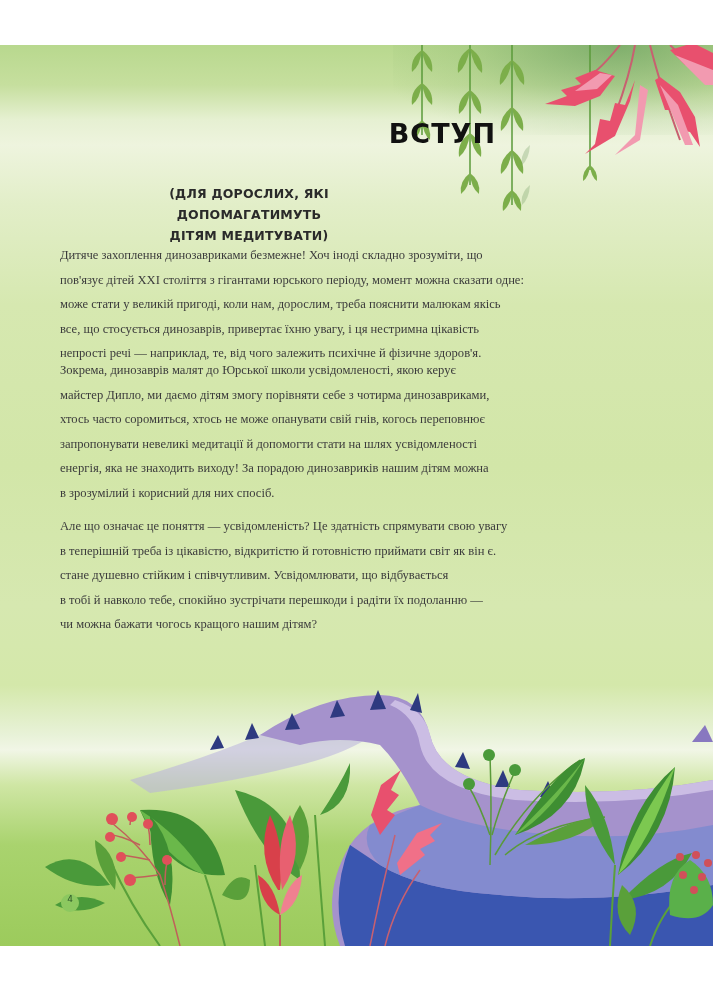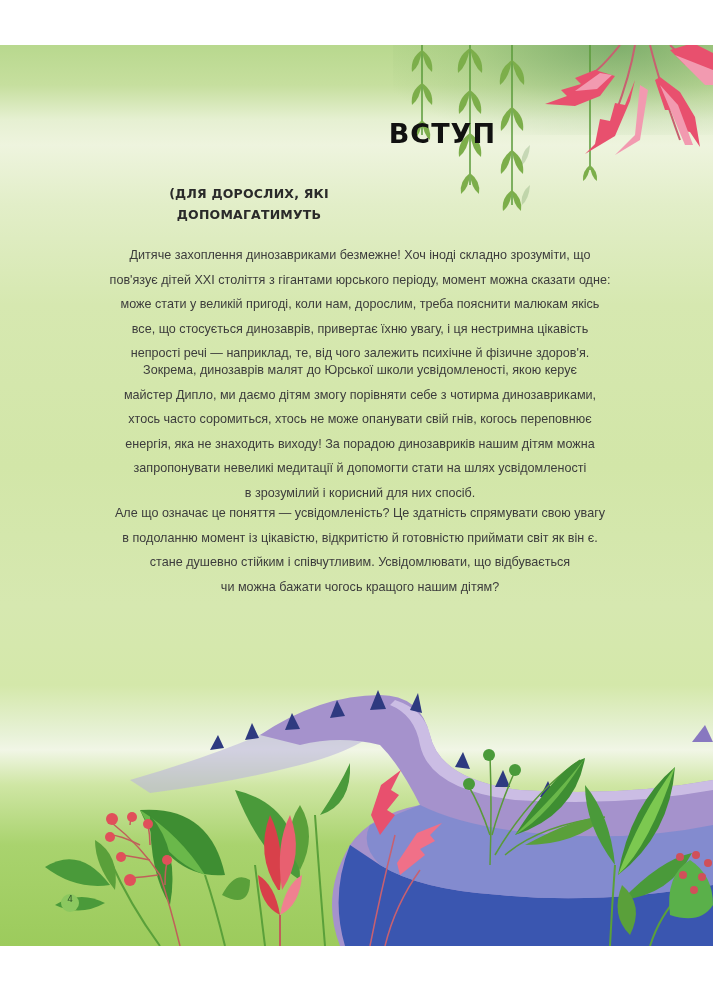--- a/index.html
+++ b/index.html
@@ -34,28 +34,28 @@
       position: absolute; top: 73px; left: 0; width: 496px; text-align: right;
       font-family: "DejaVu Sans", sans-serif; font-weight: bold; font-size: 27px;
       color: #111111; letter-spacing: 1px;
     }
     .subtitle {
       position: absolute; top: 130px; left: 99px; width: 300px; text-align: center;
       font-family: "DejaVu Sans", sans-serif; font-weight: bold; font-size: 12.5px; line-height: 21px;
       color: #2a2a2a; letter-spacing: 0.2px; margin-top: 8px;
     }
     .body-text {
-      position: absolute; left: 60px; width: 600px; text-align: center;
-      font-family: Liberation Sans, sans-serif; font-size: 12.6px; line-height: 24.6px;
+      position: absolute; left: 60px; width: 600px; text-align: left;
+      font-family: Liberation Serif, serif; font-size: 12.6px; line-height: 24.6px;
       color: #3c3c3c;
     }
     .body-text .line { display: block; white-space: nowrap; }
     .p1 { top: 198px; }
     .p2 { top: 313px; }
-    .p3 { top: 456px; }
+    .p3 { top: 469px; }
     .page-number {
       position: absolute; left: 64px; top: 849px; width: 12px; text-align: center;
       font-family: "DejaVu Sans", sans-serif; font-size: 9px; color: #2f5a2a;
     }
     svg.deco { position: absolute; left: 0; top: 0; }
   </style>
 </head>
 <body>
 
 <div class="page">
@@ -234,40 +234,42 @@
         <circle cx="694" cy="845" r="4"></circle>
         <circle cx="702" cy="832" r="4"></circle>
       </g>
     </g>
   </svg>
 
   <div class="title">ВСТУП</div>
 
   <div class="subtitle">
     <span class="line" style="display:block">(ДЛЯ ДОРОСЛИХ, ЯКІ ДОПОМАГАТИМУТЬ</span>
+    <span class="line" style="display:block">ДІТЯМ МЕДИТУВАТИ)</span>
   </div>
 
   <div class="body-text p1">
     <span class="line">Дитяче захоплення динозавриками безмежне! Хоч іноді складно зрозуміти, що</span>
     <span class="line">пов'язує дітей XXI століття з гігантами юрського періоду, момент можна сказати одне:</span>
     <span class="line">може стати у великій пригоді, коли нам, дорослим, треба пояснити малюкам якісь</span>
     <span class="line">все, що стосується динозаврів, привертає їхню увагу, і ця нестримна цікавість</span>
     <span class="line">непрості речі — наприклад, те, від чого залежить психічне й фізичне здоров'я.</span>
   </div>
 
   <div class="body-text p2">
     <span class="line">Зокрема, динозаврів малят до Юрської школи усвідомленості, якою керує</span>
     <span class="line">майстер Дипло, ми даємо дітям змогу порівняти себе з чотирма динозавриками,</span>
     <span class="line">хтось часто соромиться, хтось не може опанувати свій гнів, когось переповнює</span>
+    <span class="line">запропонувати невеликі медитації й допомогти стати на шлях усвідомленості</span>
     <span class="line">енергія, яка не знаходить виходу! За порадою динозавриків нашим дітям можна</span>
-    <span class="line">запропонувати невеликі медитації й допомогти стати на шлях усвідомленості</span>
     <span class="line">в зрозумілий і корисний для них спосіб.</span>
   </div>
 
   <div class="body-text p3">
     <span class="line">Але що означає це поняття — усвідомленість? Це здатність спрямувати свою увагу</span>
-    <span class="line">в подоланню момент із цікавістю, відкритістю й готовністю приймати світ як він є.</span>
+    <span class="line">в теперішній треба із цікавістю, відкритістю й готовністю приймати світ як він є.</span>
     <span class="line">стане душевно стійким і співчутливим. Усвідомлювати, що відбувається</span>
+    <span class="line">в тобі й навколо тебе, спокійно зустрічати перешкоди і радіти їх подоланню —</span>
     <span class="line">чи можна бажати чогось кращого нашим дітям?</span>
   </div>
 
   <div class="page-number">4</div>
 </div>
 
 </body></html>

